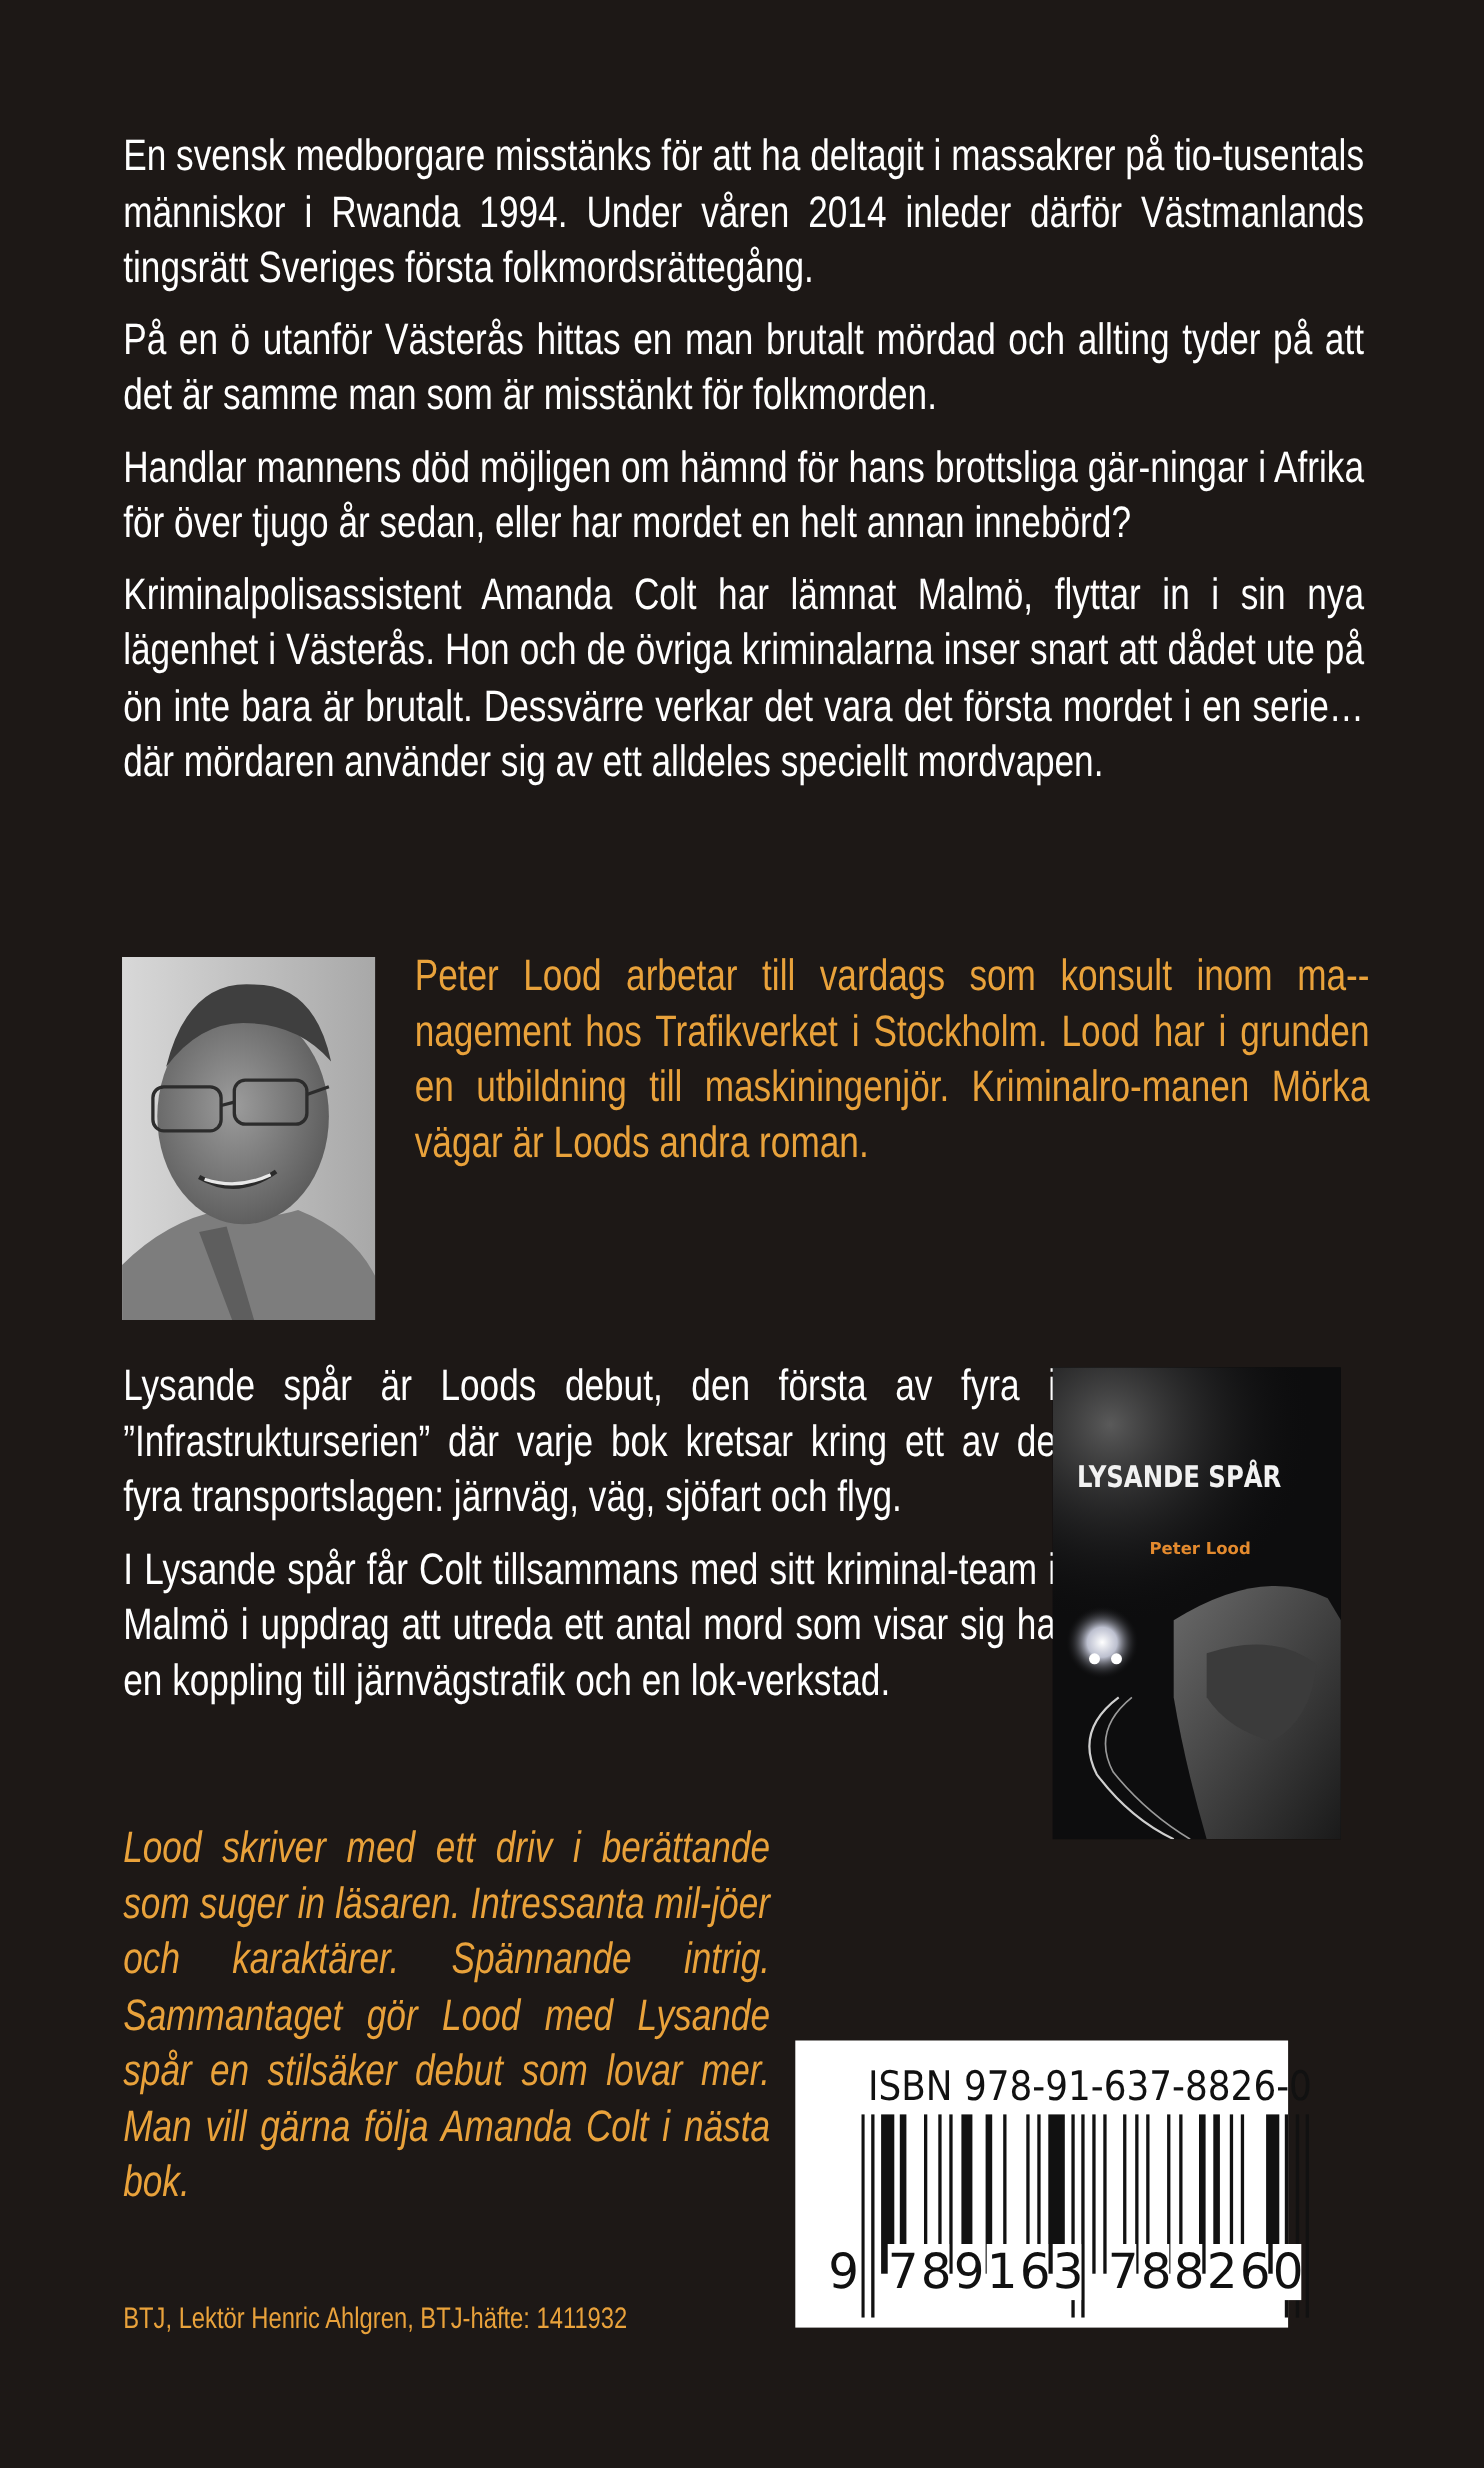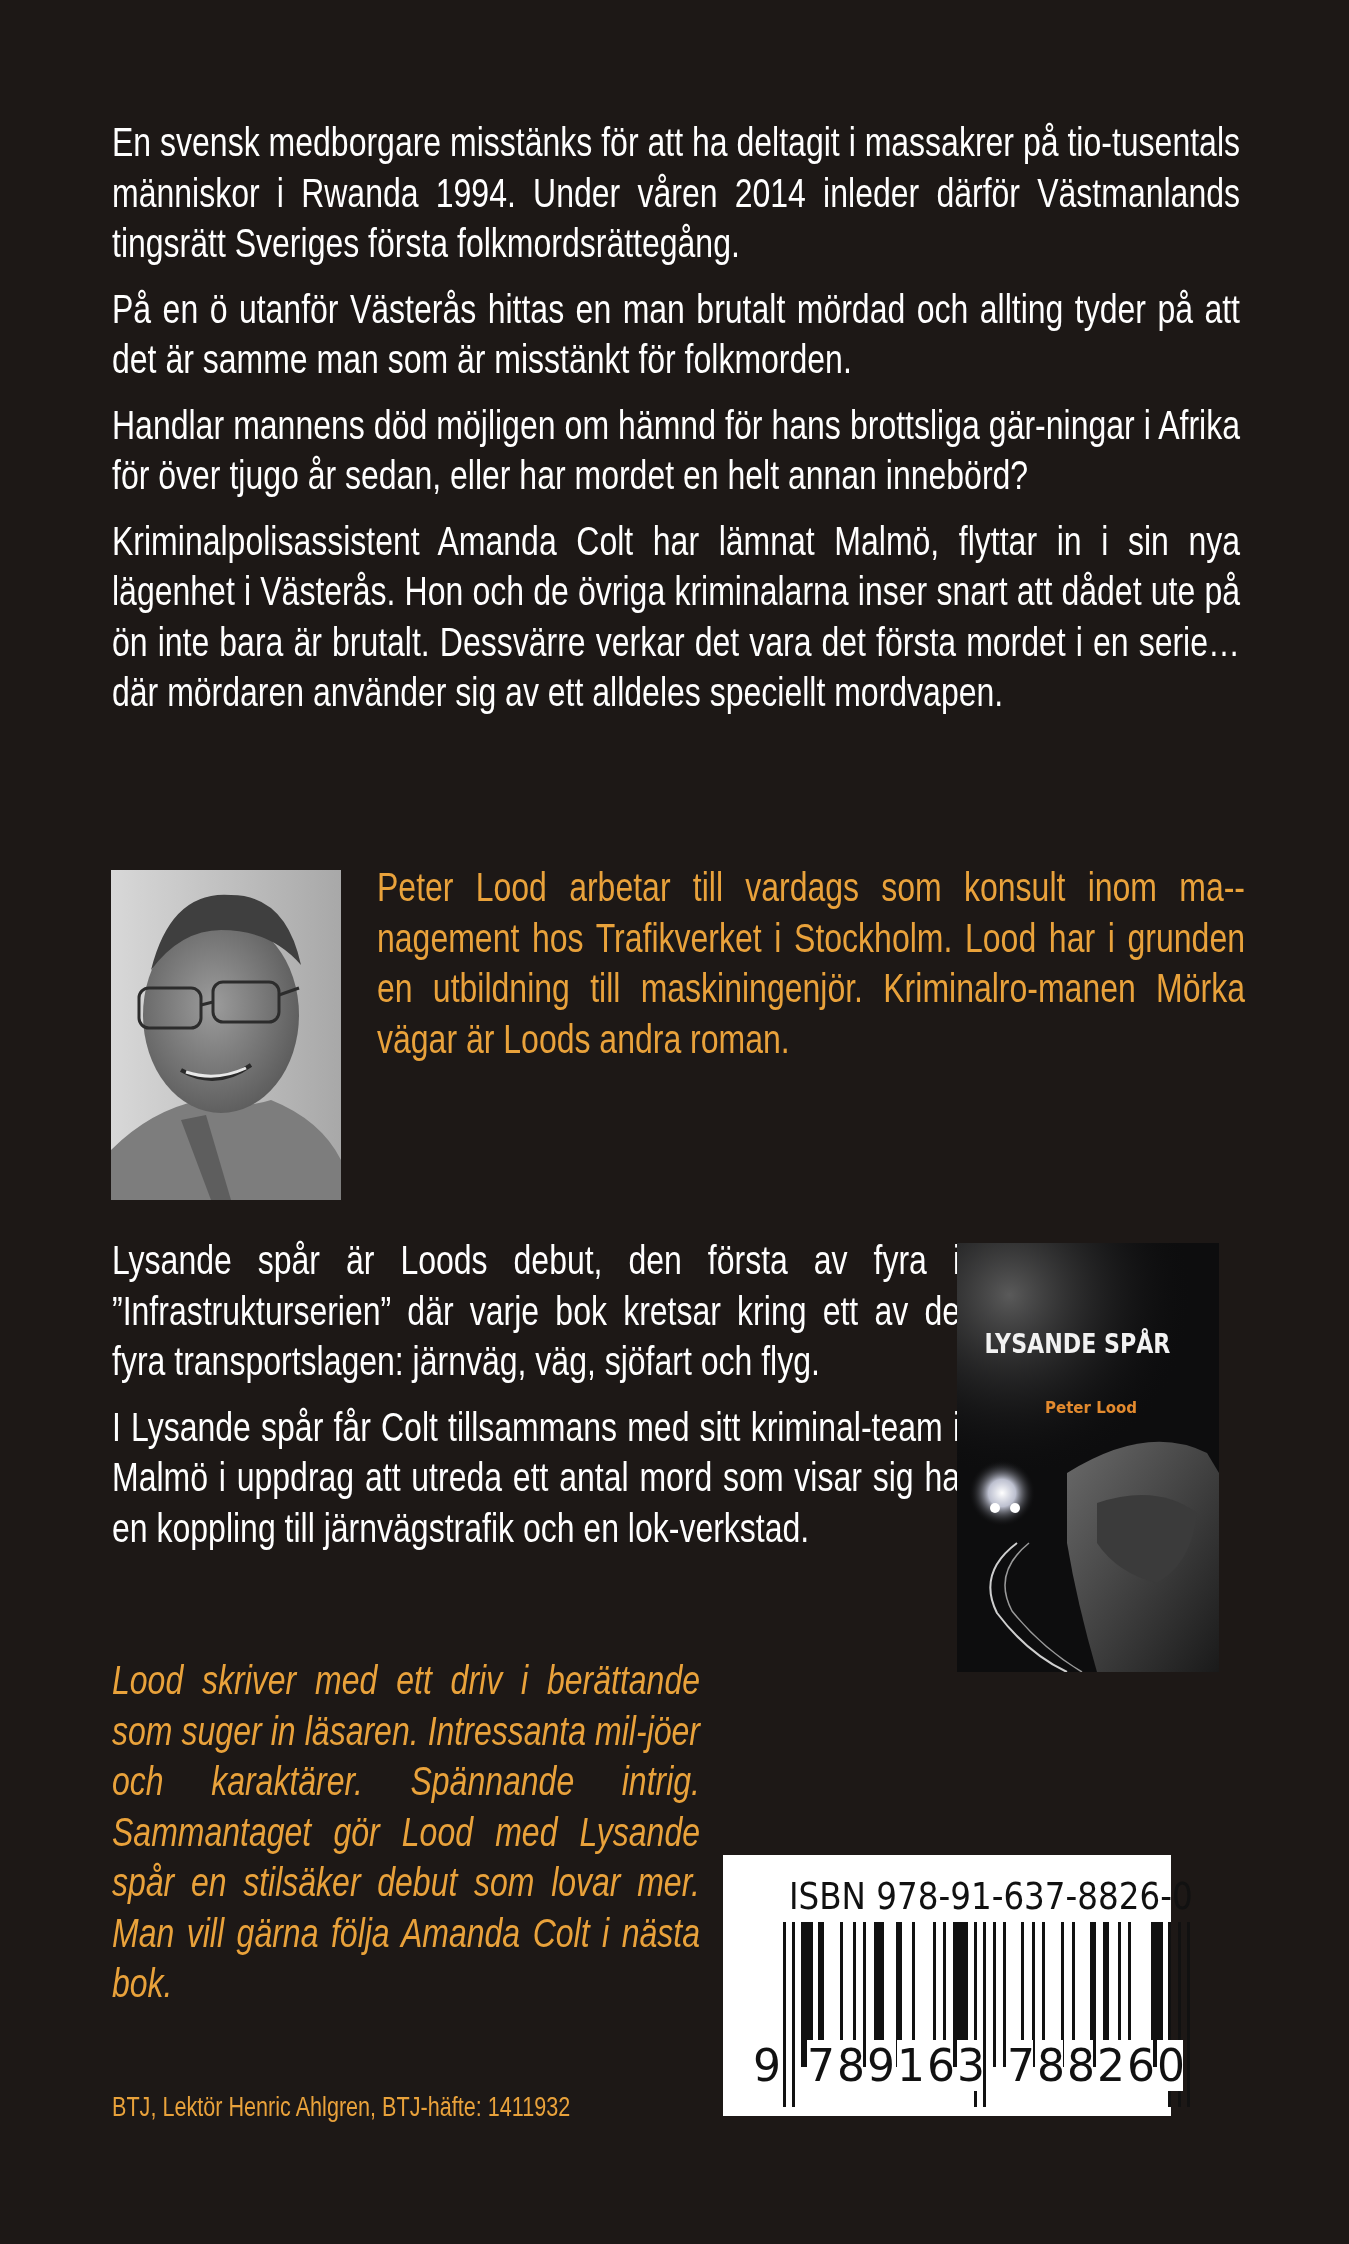--- a/index.html
+++ b/index.html
@@ -29,21 +29,21 @@
   #intro .para + .para { margin-top: 15px; }
   #author-photo {
     position: absolute; left: 111px; top: 870px; width: 230px; height: 330px;
     background: #bdbdbd; overflow: hidden;
   }
   #bio { left: 377px; top: 862px; width: 1085px; }
   #series { left: 112px; top: 1235px; width: 1060px; }
   #series .para + .para { margin-top: 15px; }
   #cover {
     position: absolute; left: 957px; top: 1243px; width: 262px; height: 429px;
-    background: #0d0d0e; overflow: hidden; text-align: center;
+    background: #0d0d0e; overflow: hidden;
   }
   #cover-title {
     position: absolute; left: 22px; top: 85px; width: 240px;
     font-family: "DejaVu Sans", sans-serif; font-weight: bold; color: #f2f2f2;
     font-size: 27px; letter-spacing: 0px; white-space: nowrap;
     transform-origin: 0 0; transform: scaleX(0.82);
   }
   #cover-author {
     position: absolute; left: 88px; top: 129px;
     font-family: "DejaVu Sans", sans-serif; font-weight: bold; color: #e38a2e;

